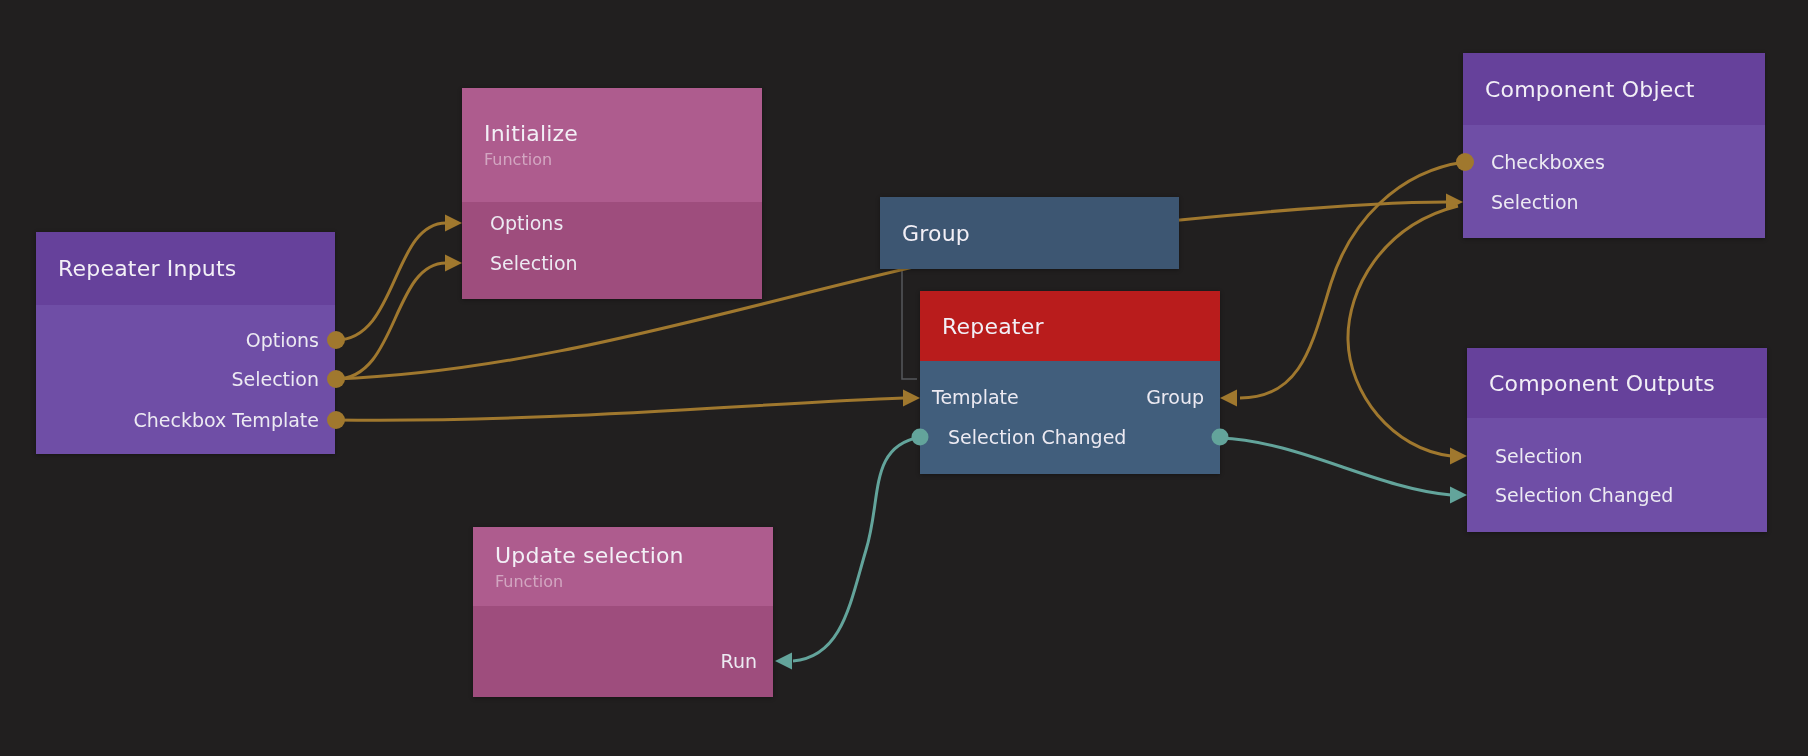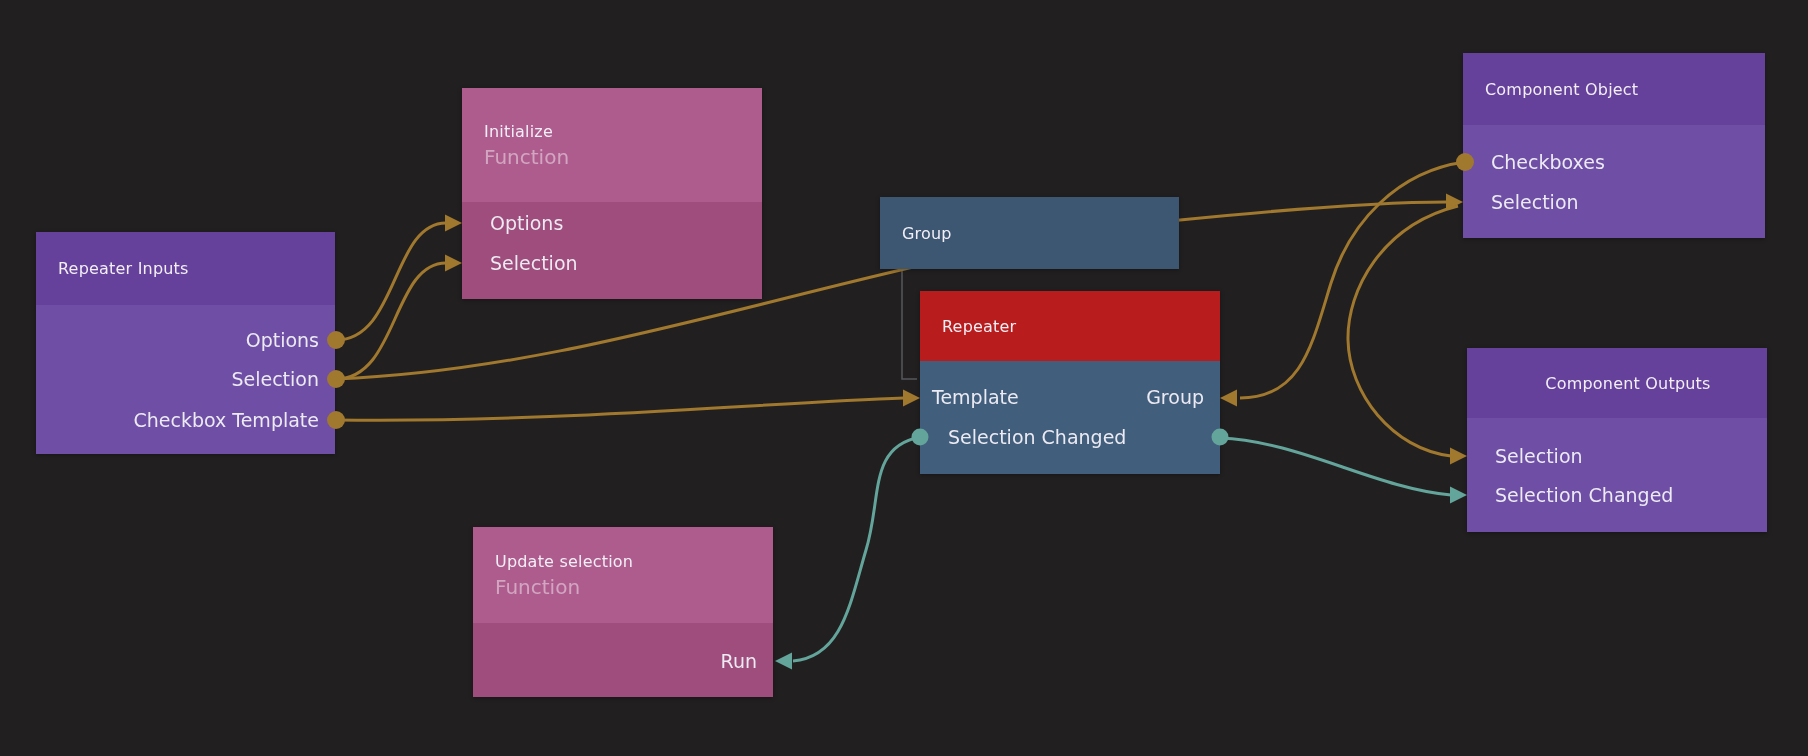--- a/index.html
+++ b/index.html
@@ -6,22 +6,22 @@
   #canvas{
     position:relative;width:1808px;height:756px;overflow:hidden;
     background:#211f1f;
     font-family:"DejaVu Sans","Liberation Sans",sans-serif;
   }
   svg.layer{position:absolute;left:0;top:0;width:1808px;height:756px;pointer-events:none;}
   #wires-layer{z-index:1;}
   #ports-layer{z-index:3;}
   .node{position:absolute;z-index:2;box-shadow:0 1px 4px rgba(0,0,0,0.35);}
   .node-header{position:absolute;left:0;top:0;right:0;display:flex;flex-direction:column;justify-content:center;padding-left:22px;box-sizing:border-box;}
-  .node-title{font-size:16px;color:#f2eff6;letter-spacing:0.2px;white-space:nowrap;}
-  .node-subtitle{font-size:20px;color:rgba(255,255,255,0.45);margin-top:4px;white-space:nowrap;}
+  .node-title{font-size:22px;color:#f2eff6;letter-spacing:0.2px;white-space:nowrap;}
+  .node-subtitle{font-size:16px;color:rgba(255,255,255,0.45);margin-top:4px;white-space:nowrap;}
   .node-body{position:absolute;left:0;right:0;bottom:0;}
   .port-row{position:absolute;height:28px;line-height:28px;font-size:19px;color:#eceaf2;white-space:nowrap;}
   .port-row.right{text-align:right;}
 
   
   .purple .node-header{background:#66419b;}
   .purple{background:#6f4ea6;}
   .pink .node-header{background:#ae5c8e;}
   .pink{background:#9e4d7d;}
   .blue .node-header{background:#b91c1c;}
@@ -95,21 +95,21 @@
       <div class="port-row right" style="top:22px;right:16px;">
         <span>Group</span>
       </div>
       <div class="port-row" style="top:62px;left:28px;">
         <span>Selection Changed</span>
       </div>
     </div>
   </div>
 
   <div class="node pink" style="left:473px;top:527px;width:300px;height:170px;">
-    <div class="node-header" style="height:96px;">
+    <div class="node-header" style="height:79px;">
       <div class="node-title">Update selection</div>
       <div class="node-subtitle">Function</div>
     </div>
     <div class="node-body" style="top:96px;padding-left:48px;">
       <div class="port-row right" style="top:24px;right:16px;">
         <span>Run</span>
       </div>
     </div>
   </div>
 
@@ -120,21 +120,21 @@
     <div class="node-body" style="top:72px;">
       <div class="port-row" style="top:23px;left:28px;">
         <span>Checkboxes</span>
       </div>
       <div class="port-row" style="top:63px;left:28px;">
         <span>Selection</span>
       </div>
     </div>
   </div>
 
-  <div class="node purple" style="left:1467px;top:348px;width:300px;height:184px;text-align:center;">
+  <div class="node purple" style="left:1467px;top:348px;width:300px;height:184px;">
     <div class="node-header" style="height:70px;">
       <div class="node-title">Component Outputs</div>
     </div>
     <div class="node-body" style="top:70px;">
       <div class="port-row" style="top:24px;left:28px;">
         <span>Selection</span>
       </div>
       <div class="port-row" style="top:63px;left:28px;">
         <span>Selection Changed</span>
       </div>

